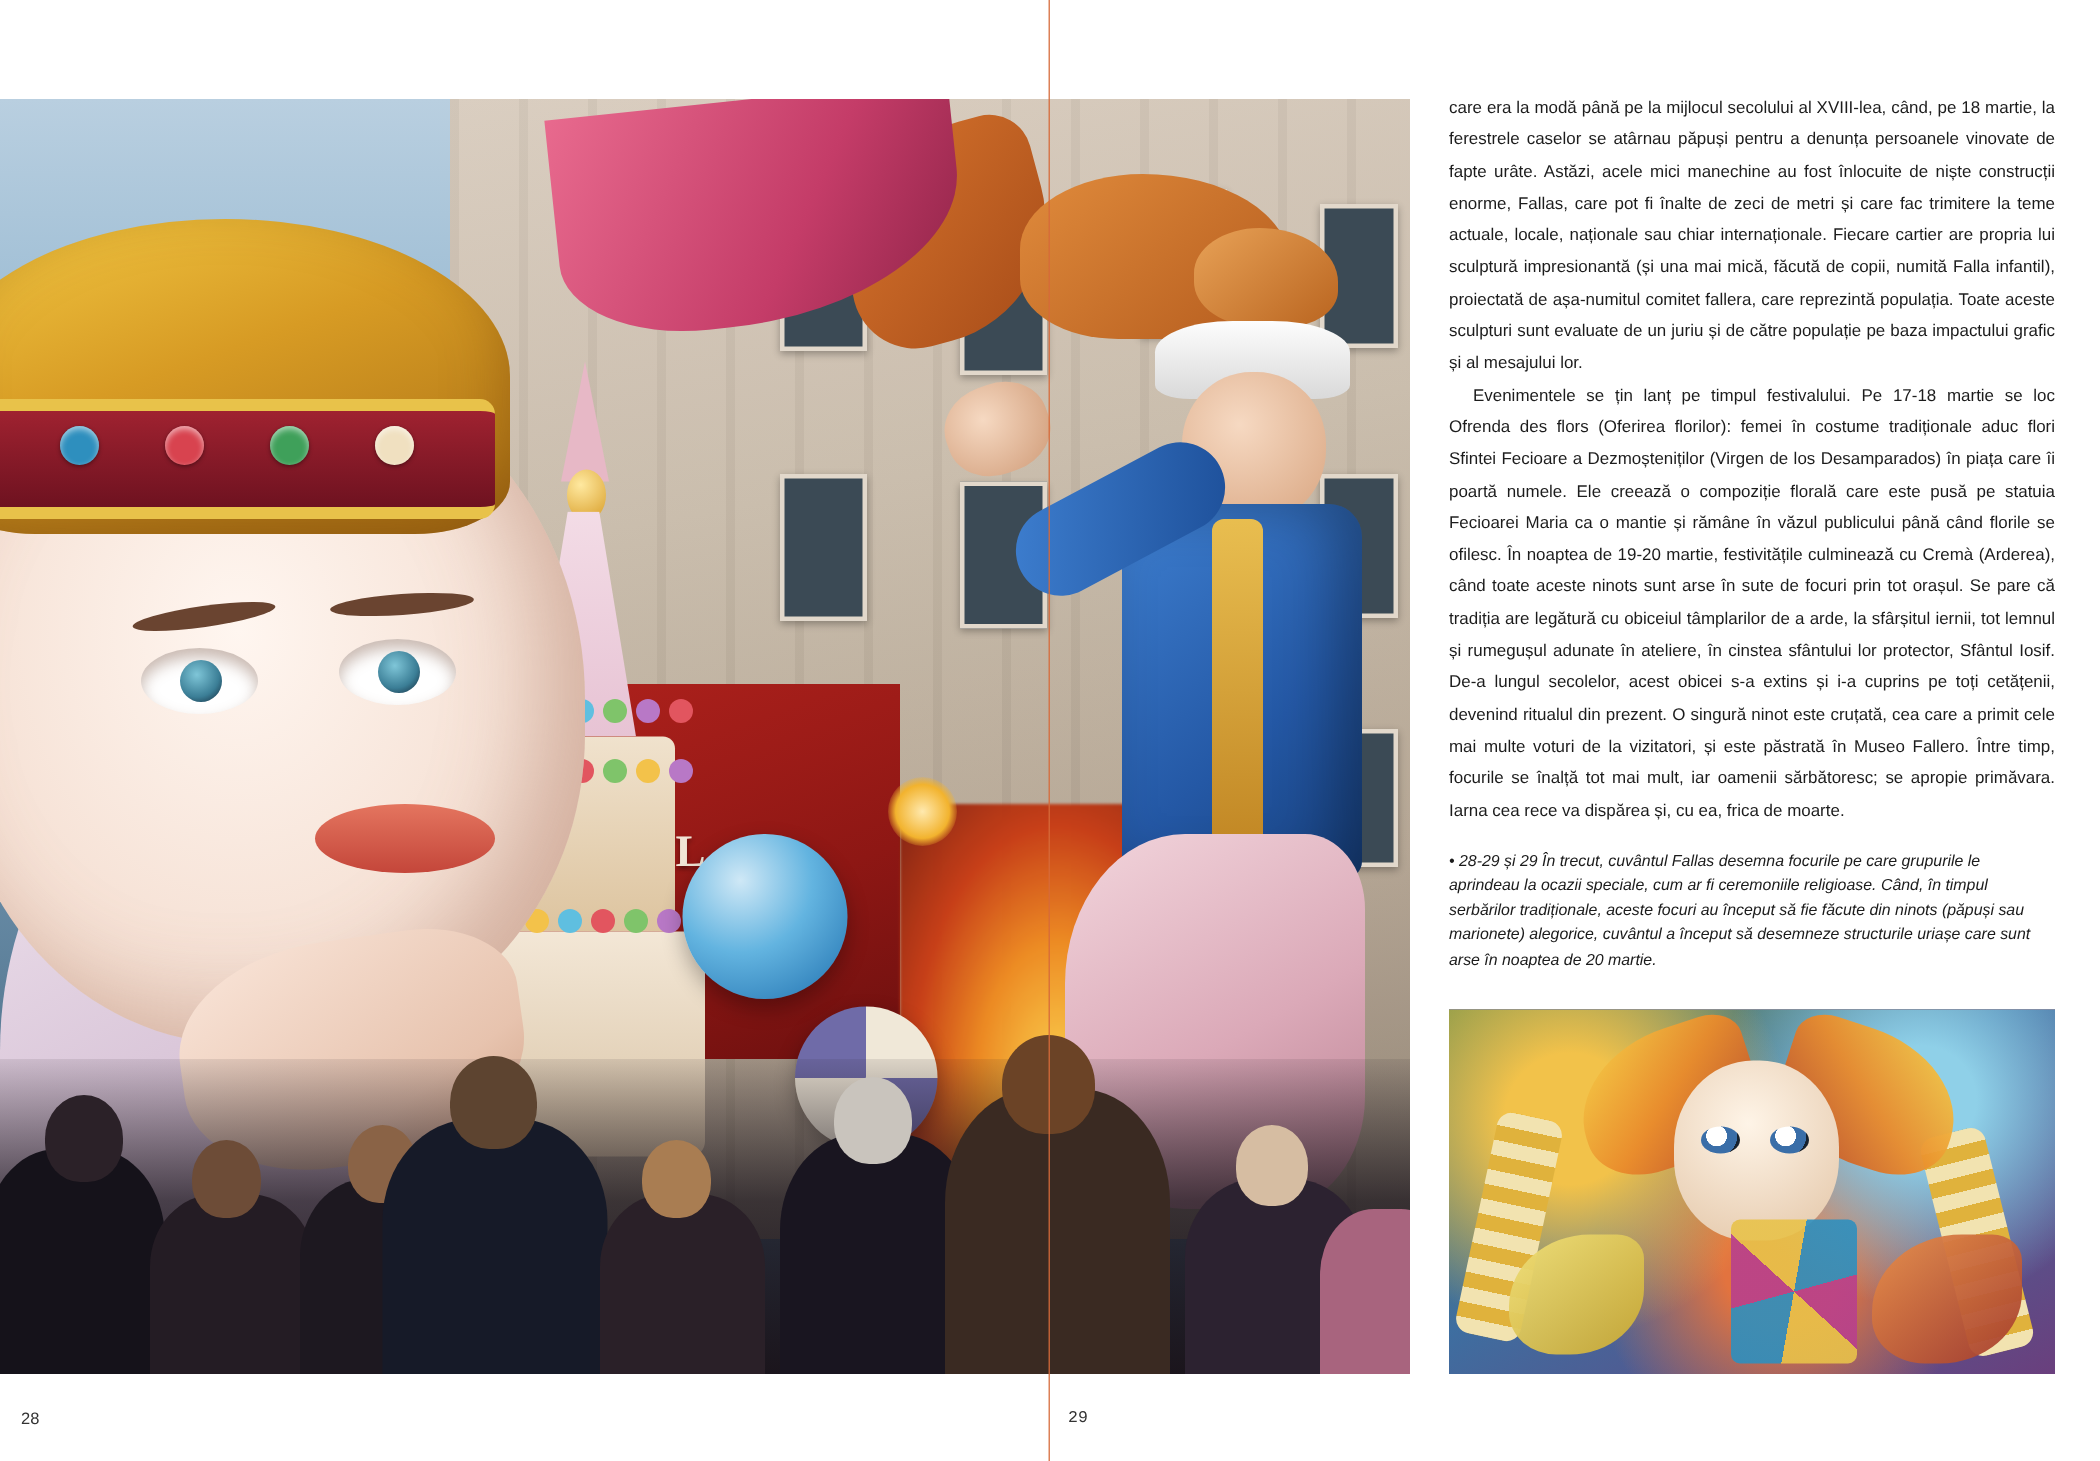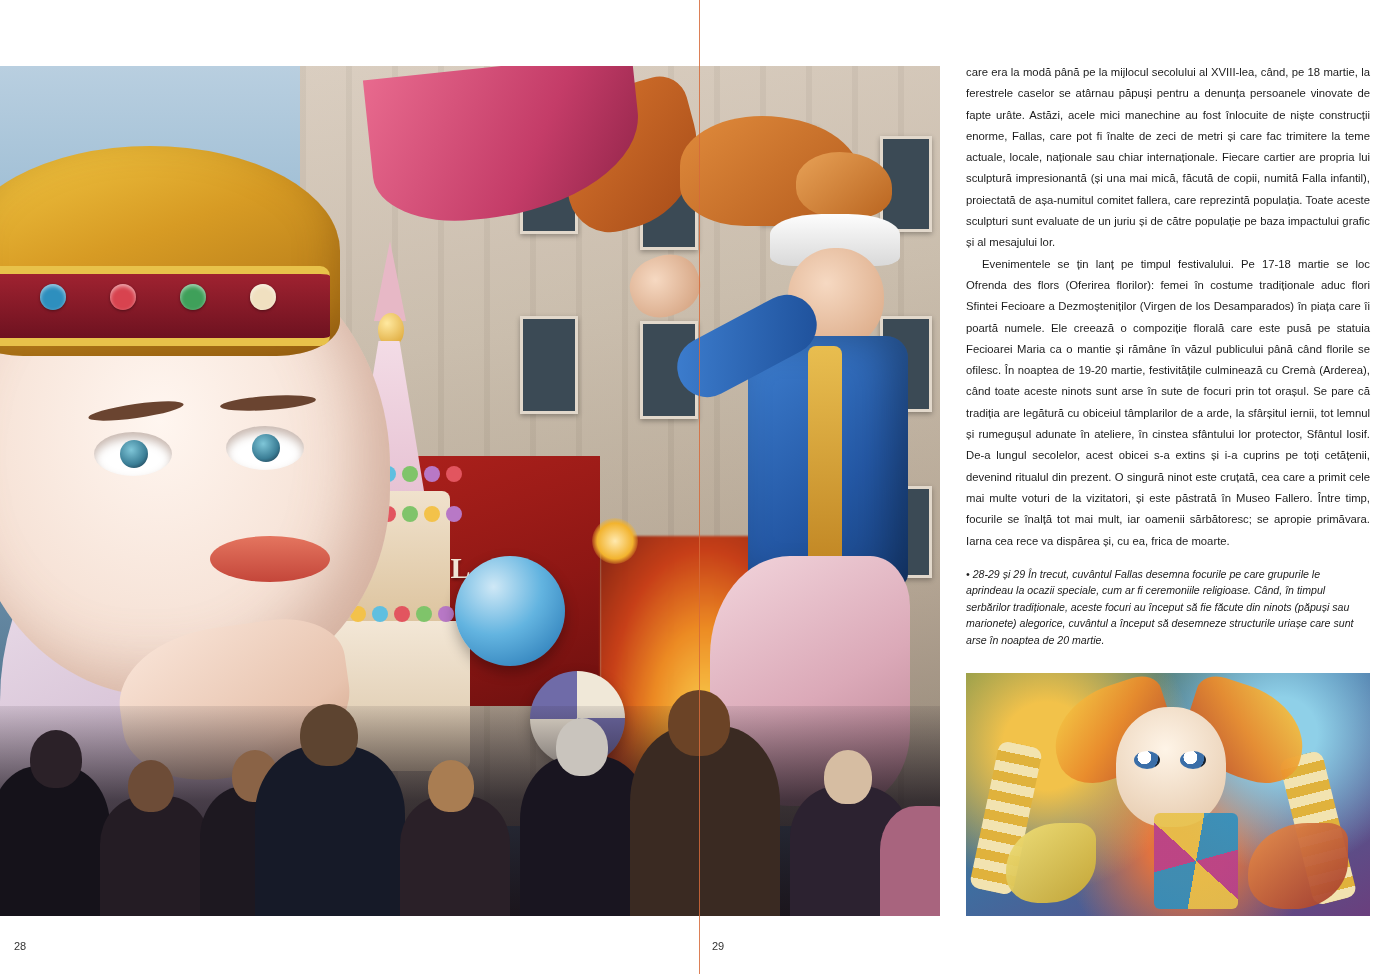--- a/index.html
+++ b/index.html
@@ -416,21 +416,21 @@
     border-radius: 6px;
   }
 
   .folio {
     position: absolute;
     font-size: 11px;
     color: #333;
     font-family: "Liberation Sans", sans-serif;
   }
   .folio-left { left: 14px; top: 940px; }
-  .folio-right { left: 712px; top: 940px; }
+  .folio-right { left: 712px; top: 940px; font-family: Liberation Mono, monospace; }
 </style>
 </head>
 <body>
 
 <div class="spread">
 
   <div class="photo-left">
     <div class="sky"></div>
 
     <div class="bld"></div>

